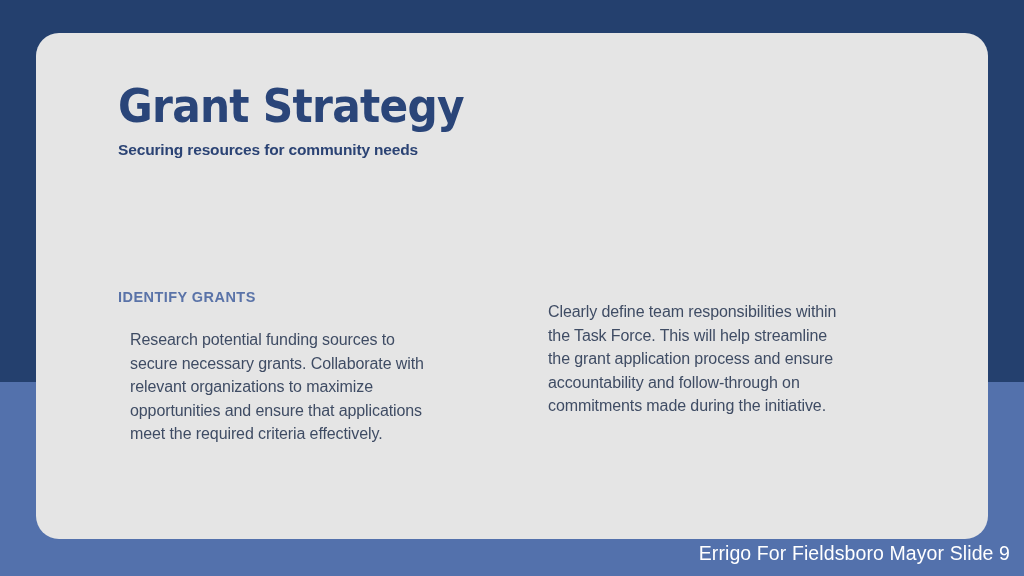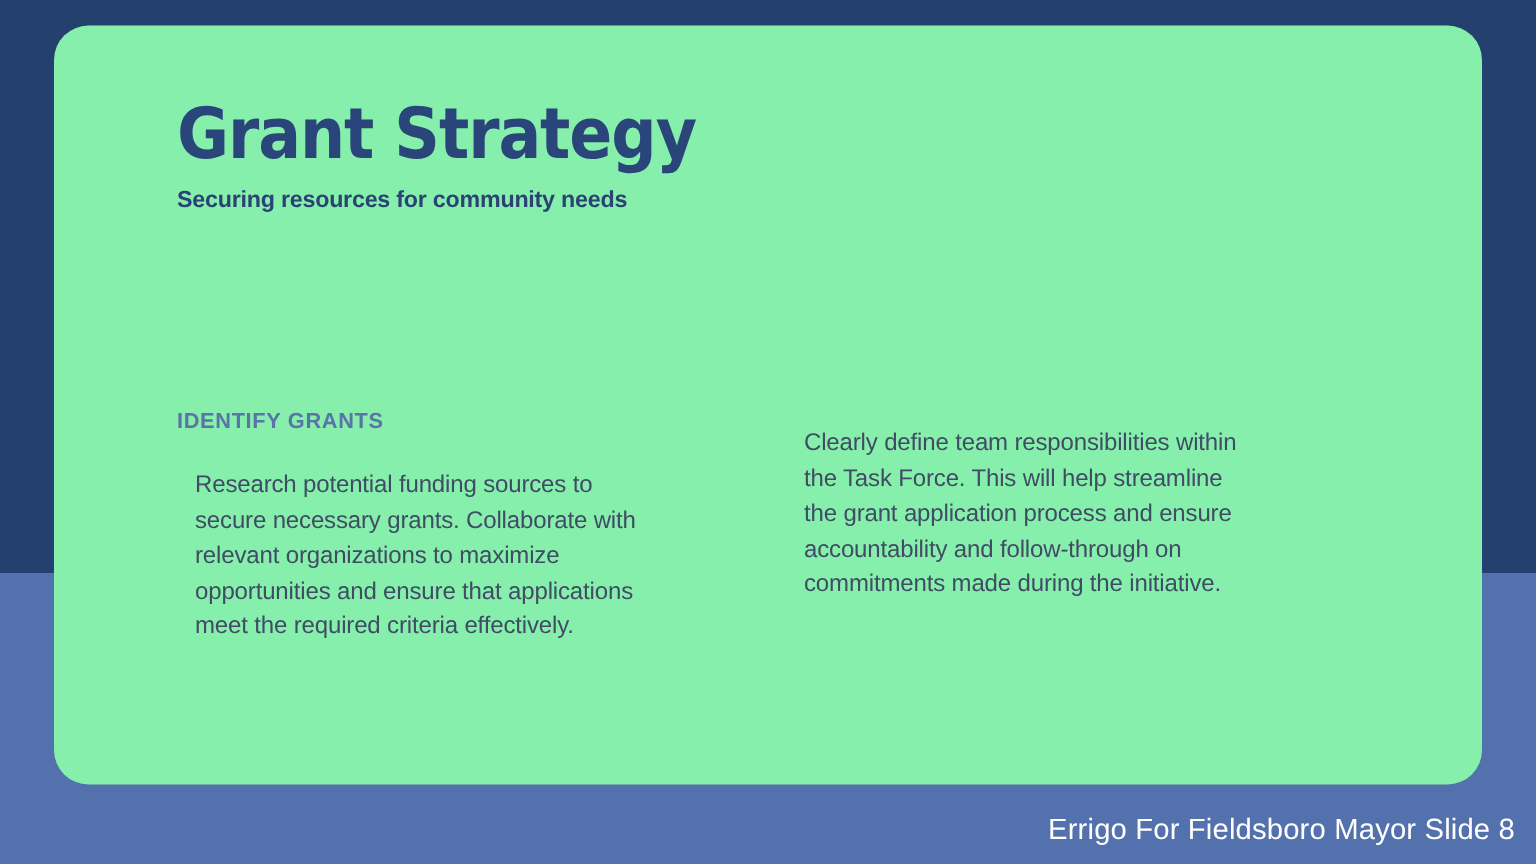--- a/index.html
+++ b/index.html
@@ -37,24 +37,24 @@
     top: 382px;
     width: 1024px;
     height: 194px;
     background: #5371ac;
   }
 
   
   .card {
     position: absolute;
     left: 36px;
-    top: 17px;
+    top: 33px;
     width: 952px;
     height: 506px;
-    background: #86efac;
+    background: #e5e5e5;
     border-radius: 23px;
     box-sizing: border-box;
   }
 
   
   .title-block {
     position: absolute;
     left: 82px;
     top: 47px;
     width: 700px;
@@ -83,21 +83,21 @@
   }
 
   
   .columns {
     position: absolute;
     left: 82px;
     top: 255px;
     width: 790px;
     display: flex;
     flex-direction: row;
-    gap: 4px;
+    gap: 16px;
   }
   .column {
     width: 340px;
     margin-right: 62px;
   }
   .column:last-child {
     margin-right: 0;
   }
   .col-heading {
     margin: 0 0 22px 0;
@@ -162,15 +162,15 @@
       </div>
 
       <div class="column right">
         <p class="col-body">Clearly define team responsibilities within the Task Force. This will help streamline the grant application process and ensure accountability and follow-through on commitments made during the initiative.</p>
       </div>
 
     </div>
 
   </div>
 
-  <div class="footer">Errigo For Fieldsboro Mayor Slide 8</div>
+  <div class="footer">Errigo For Fieldsboro Mayor Slide 9</div>
 
 </div>
 
 </body></html>

